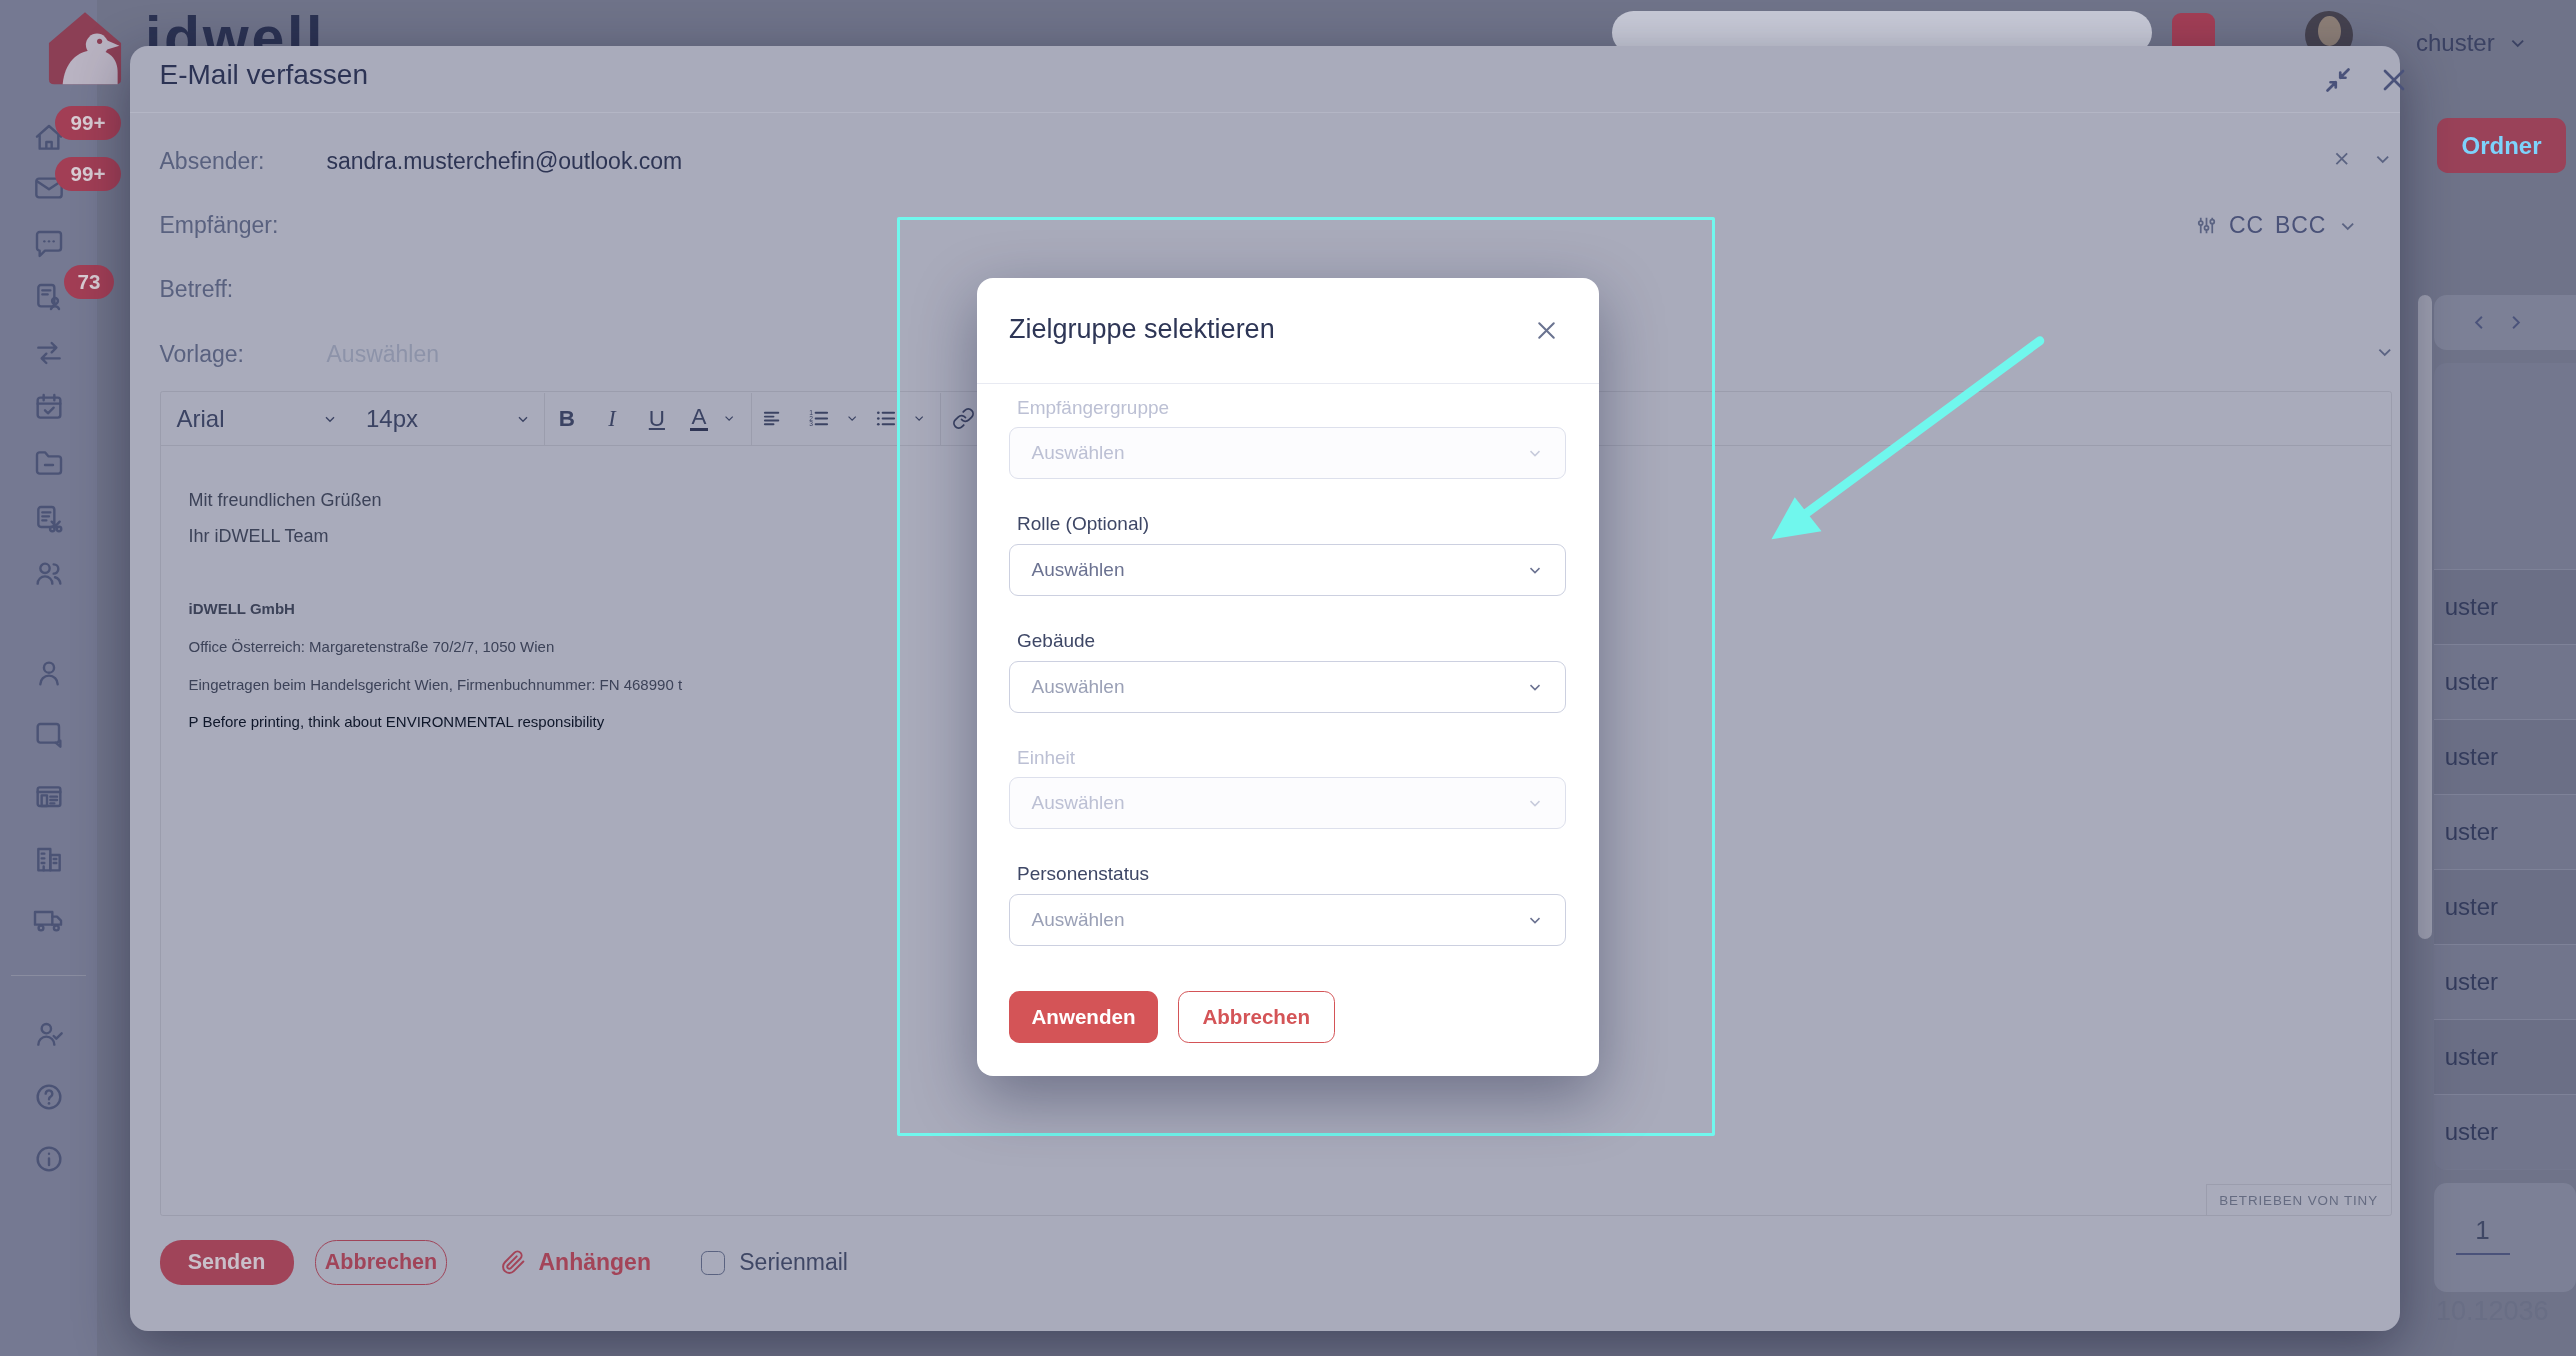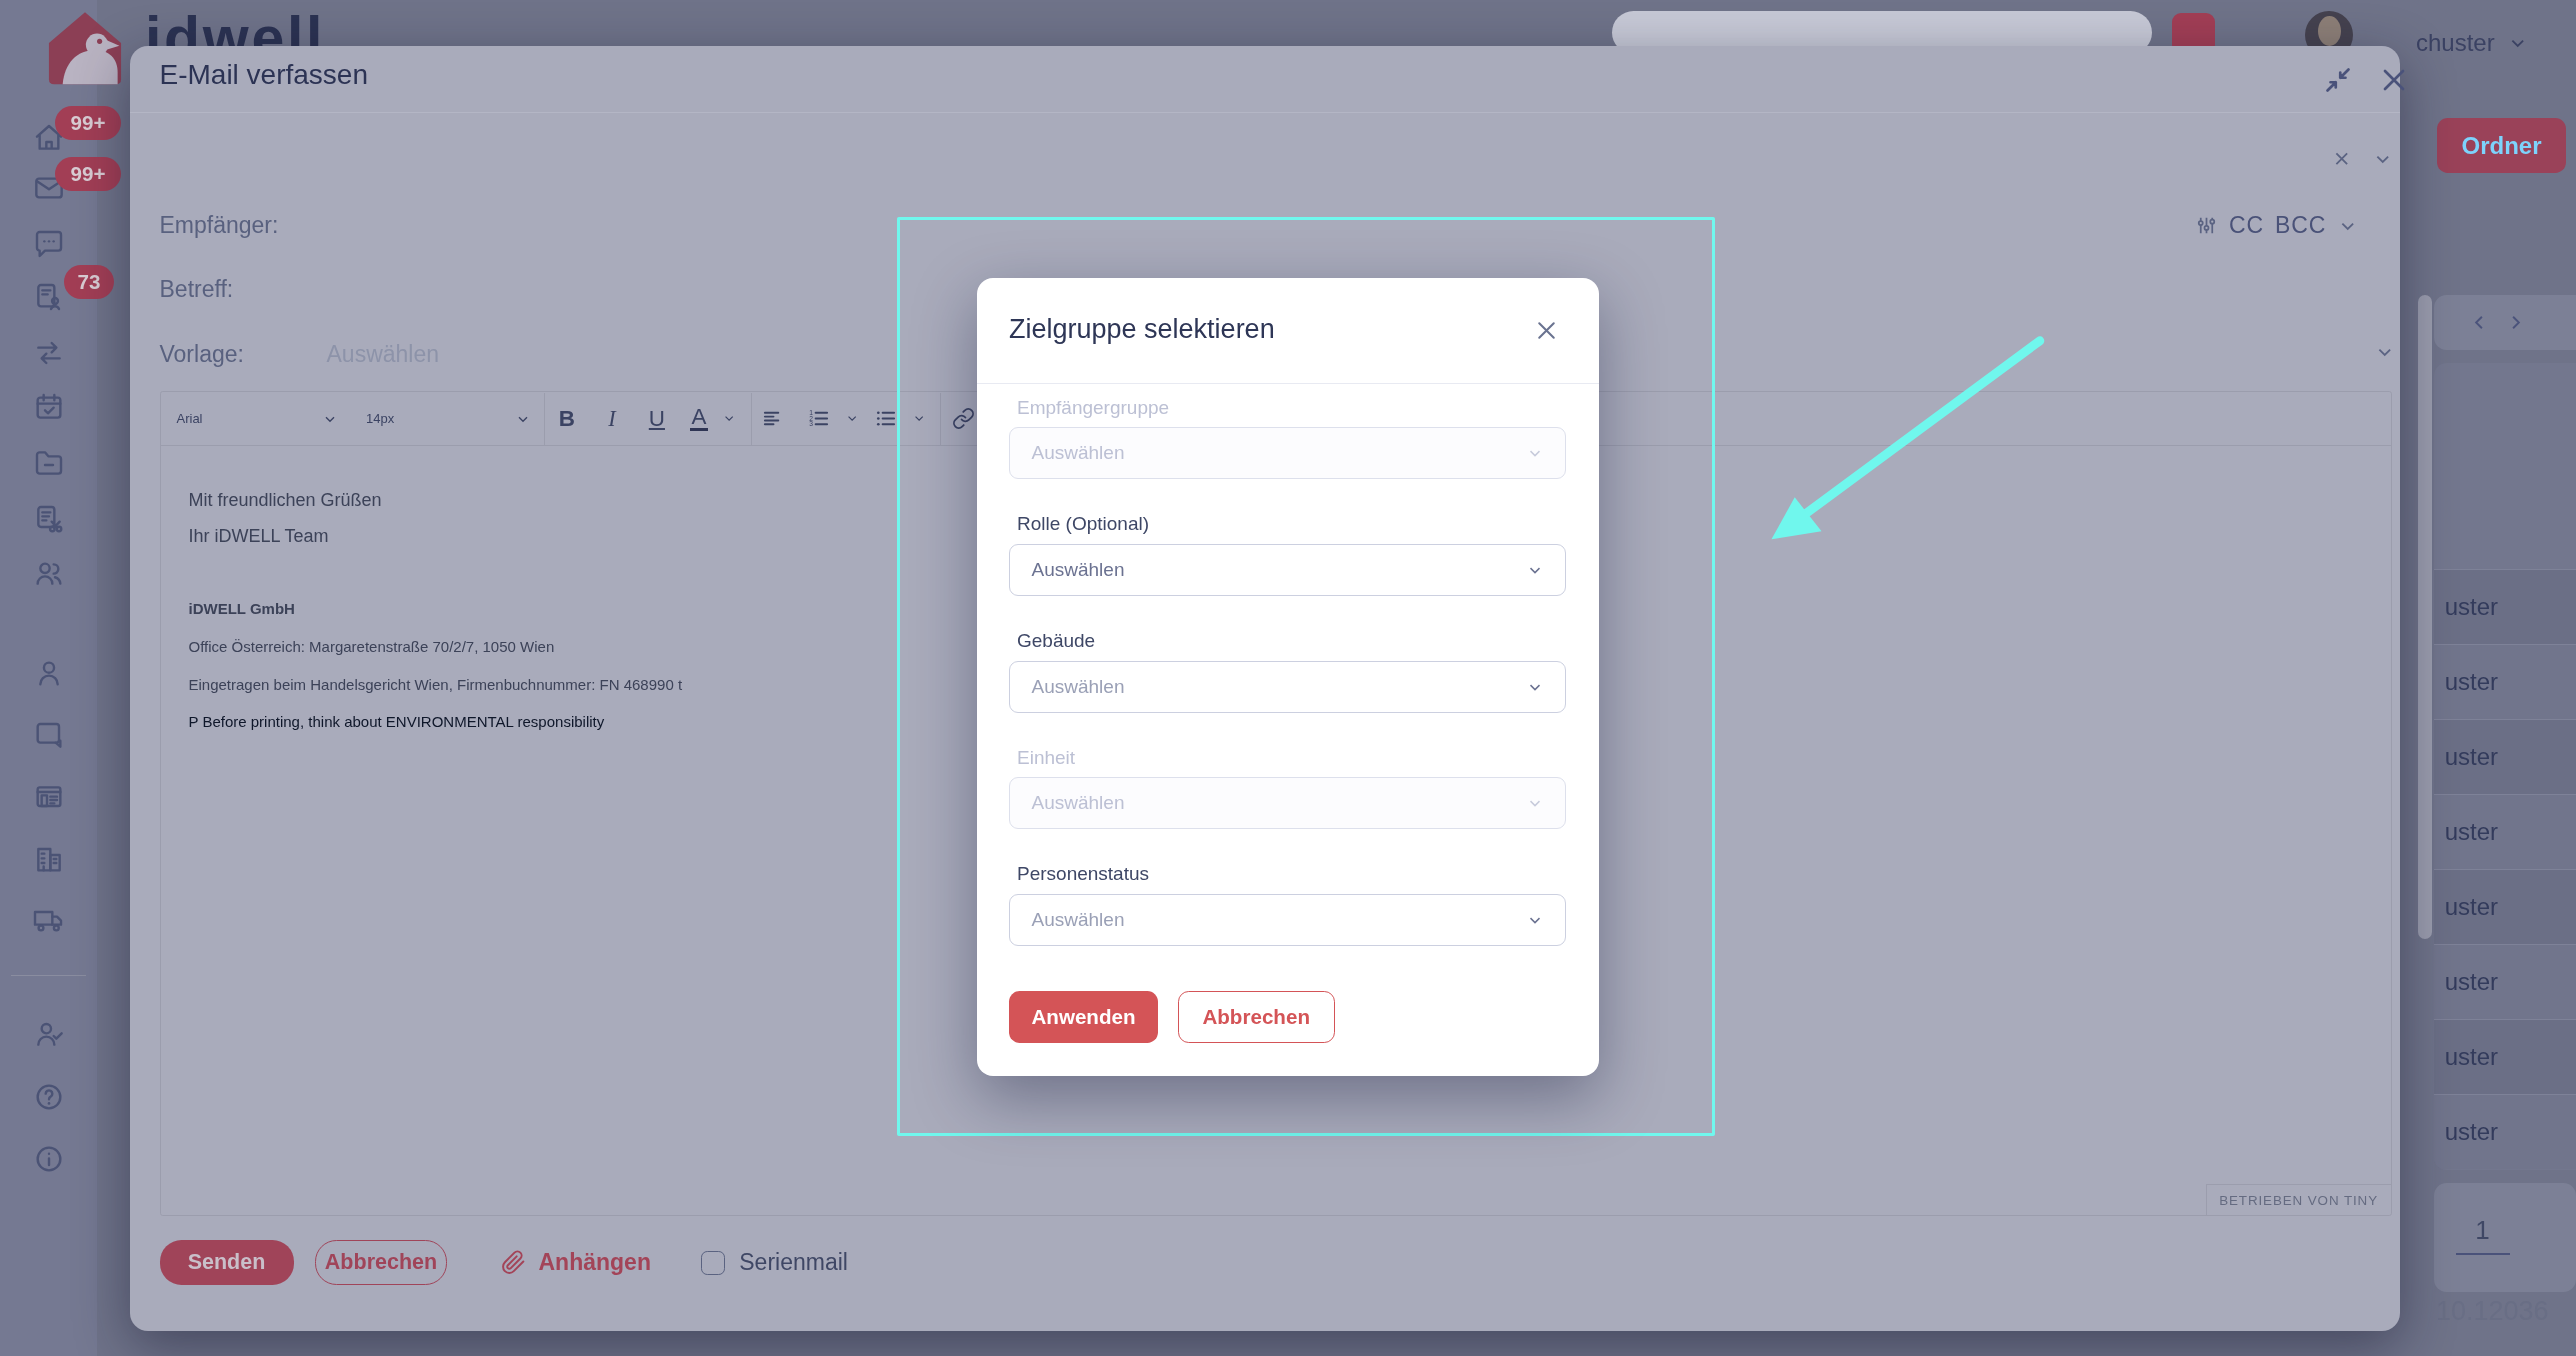--- a/index.html
+++ b/index.html
@@ -54,21 +54,21 @@
   .fvalue{color:#2e3554;}
   .fph{color:#8d93a9;}
   .rowicons{position:absolute;display:flex;align-items:center;gap:19.7px;color:#5b6382;}
   .cc{font-size:23px;color:#4a5278;letter-spacing:0.9px;}
 
   .editor{position:absolute;left:29.5px;top:345px;width:2232px;height:825px;border:1.8px solid #9b9dad;
           border-radius:2.7px;box-sizing:border-box;}
   .toolbar{position:absolute;left:0;top:0;width:100%;height:54px;border-bottom:1.8px solid #9b9dad;
            box-sizing:border-box;display:flex;align-items:center;color:#3b4363;}
   .tb-select{display:flex;align-items:center;justify-content:space-between;padding:0 12.5px 0 16px;
-             font-size:13px;height:100%;cursor:pointer;}
+             font-size:24px;height:100%;cursor:pointer;}
   .tb-sep{width:0.9px;height:52px;background:#9b9dad;}
   .tb-btn{width:45px;height:100%;display:flex;align-items:center;justify-content:center;
           font-size:22.4px;cursor:pointer;}
   .tb-chev{width:21.5px;display:flex;align-items:center;justify-content:center;cursor:pointer;}
   .bl{position:absolute;left:28px;color:#3c4258;white-space:pre;}
   .bl.big{font-size:18px;}
   .bl.sm{font-size:15px;}
   .bl.bold{font-weight:700;}
   .bl.green{color:#0f172a;}
   .tinybox{position:absolute;right:0;bottom:0;height:30px;padding:0 12.5px;border-top:0.9px solid #9b9dad;
@@ -317,20 +317,24 @@
           <path d="M19 5 L13.5 10.5 M13.5 7 V10.5 H17 M5 19 L10.5 13.5 M10.5 17 V13.5 H7"></path>
         </svg>
     </div>
     <div class="c-hicon" style="left:2246px;">
       <svg width="36" height="36" viewBox="0 0 24 24" fill="none" stroke="currentColor" stroke-width="1.8" stroke-linecap="round">
           <path d="M6 6 L18 18 M18 6 L6 18"></path>
         </svg>
     </div>
     <div class="c-div"></div>
 
+    <div class="frow" style="top:93px;height:45px;">
+      <span class="flabel">Absender:</span>
+      <span class="fvalue">sandra.musterchefin@outlook.com</span>
+    </div>
     <div class="rowicons" style="left:2201px;top:102px;">
       <span>
           <svg width="21.5" height="21.5" viewBox="0 0 24 24" fill="none" stroke="currentColor" stroke-width="2">
             <path d="M6 6 L18 18 M18 6 L6 18"></path>
           </svg>
         </span>
       <span>
           <svg width="21.5" height="21.5" viewBox="0 0 24 24" fill="none" stroke="currentColor" stroke-width="2">
             <path d="M6 9.5 L12 15.5 L18 9.5"></path>
           </svg>

